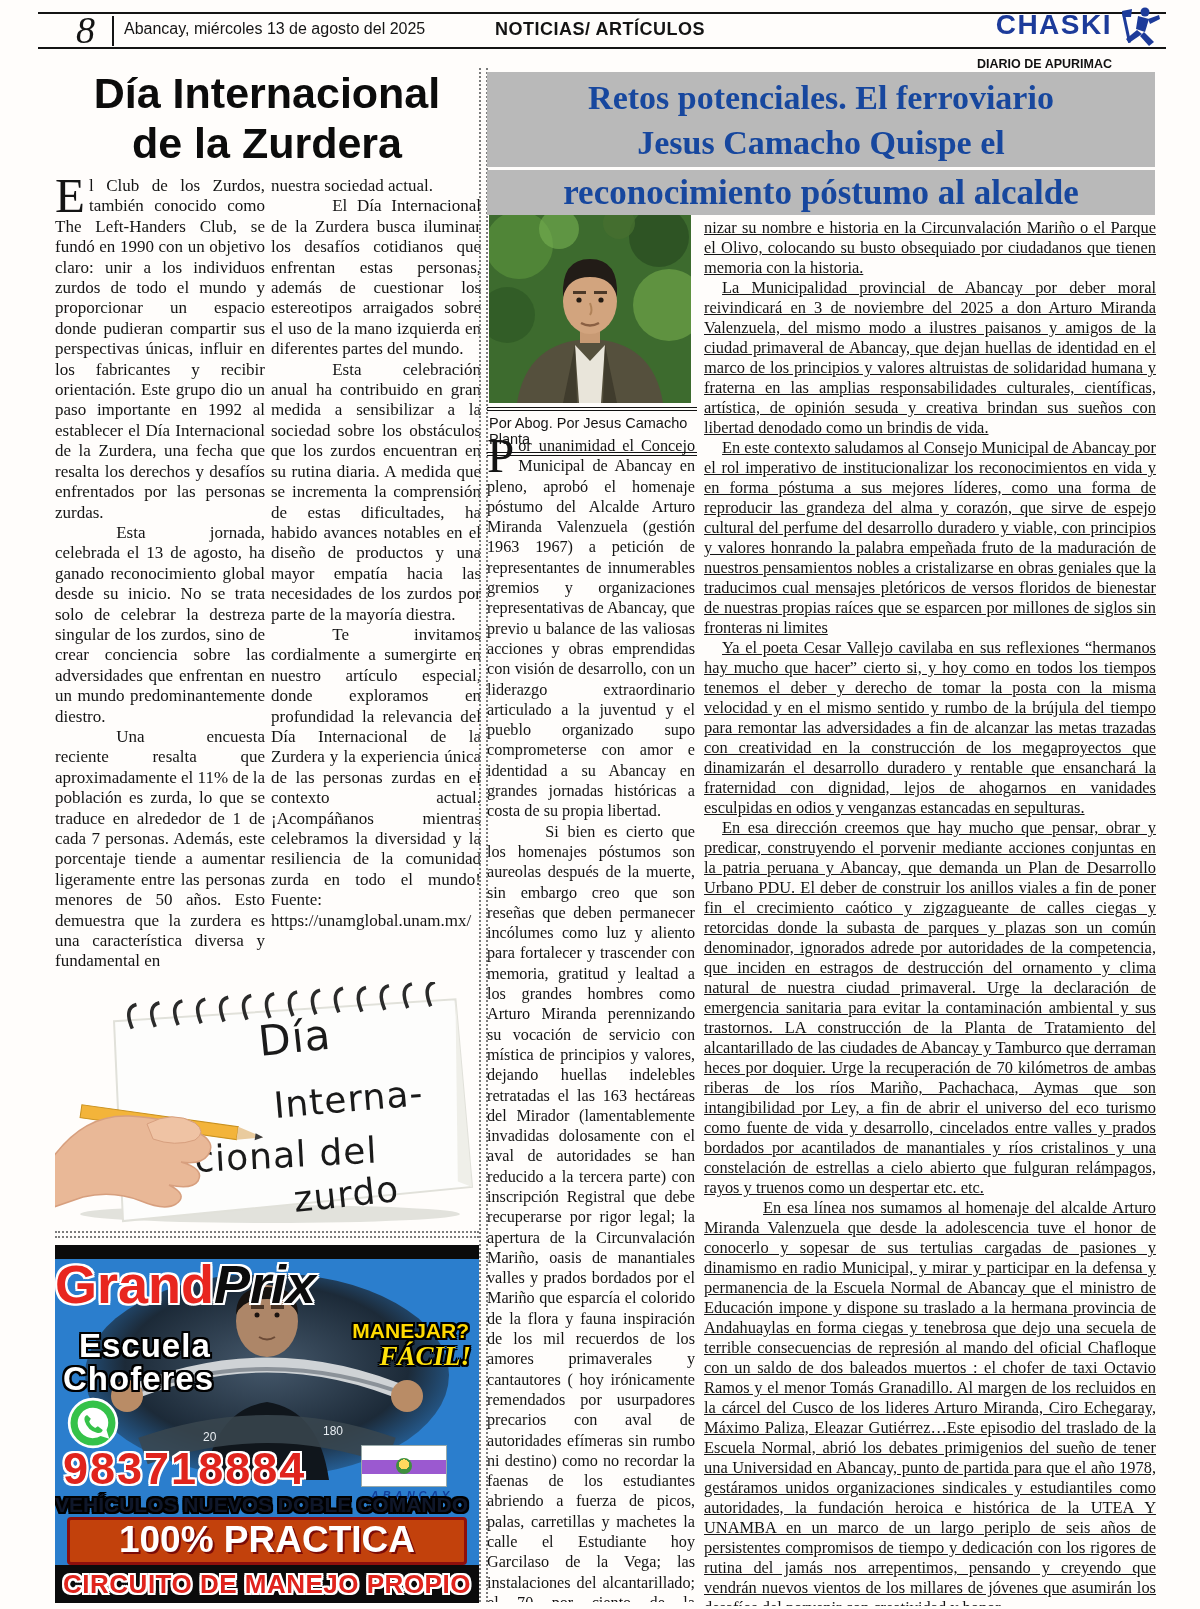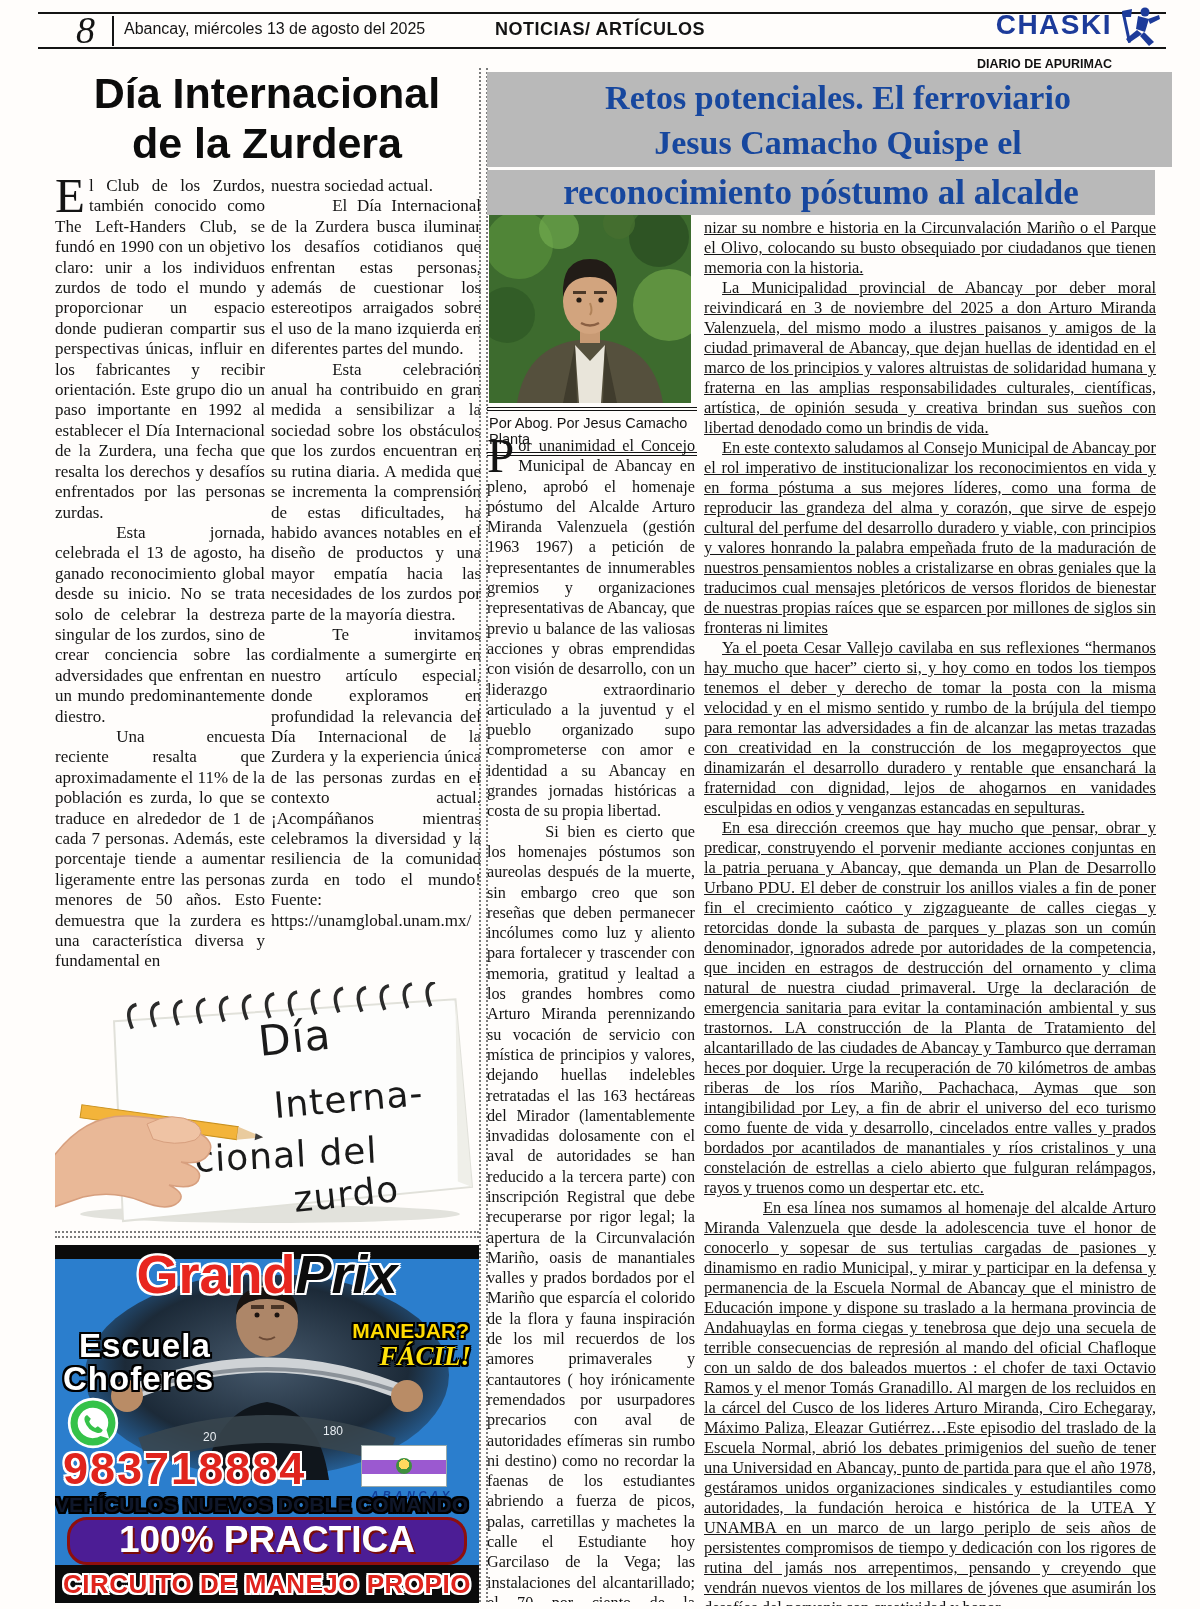--- a/index.html
+++ b/index.html
@@ -30,60 +30,60 @@
 
   
   .vdivider{position:absolute;left:479px;top:68px;width:5px;height:1534px;
             border-left:2px dotted #7a7a7a;border-right:2px dotted #7a7a7a;}
   .dotted-hr{position:absolute;left:55px;top:1231px;width:424px;height:3px;
              border-top:2px dotted #7a7a7a;border-bottom:2px dotted #7a7a7a;}
 
   
   .rtitle{position:absolute;left:487px;width:668px;background:#b9b9b9;text-align:center;
           font-weight:bold;color:#17479e;font-family:"Liberation Serif",serif;}
-  .rtitle1{top:72px;height:92px;font-size:34px;line-height:45px;padding-top:3px;padding-left:17px;}
+  .rtitle1{top:72px;height:92px;font-size:34px;line-height:45px;padding-top:3px;}
   .rtitle2{top:170px;height:45px;font-size:35px;line-height:45px;}
   .photo{position:absolute;left:489px;top:215px;width:202px;height:188px;}
   .caption{position:absolute;left:487px;top:407px;width:208px;
            border-top:4px double #111;border-bottom:4px double #111;
            padding:4px 0 5px 2px;font:14.5px "Liberation Sans",sans-serif;}
   .rcol1{left:487px;top:436px;width:208px;height:1166px;font-size:16.2px;line-height:20.3px;}
   .rcol2{left:704px;top:218px;width:452px;height:1388px;font-size:16.4px;line-height:20px;text-decoration:underline;}
 
   
   .notebook{position:absolute;left:55px;top:982px;width:424px;height:244px;}
   .hw{fill:#1a1a1a;font-family:"DejaVu Sans",sans-serif;letter-spacing:1px;}
 
   
   .ad{position:absolute;left:55px;top:1245px;width:424px;height:358px;background:#2b7ecd;overflow:hidden;}
   .ad-bar-top{position:absolute;top:0;left:0;width:100%;height:14px;background:#0b0b0b;}
   .ad-photo{position:absolute;left:30px;top:30px;width:364px;height:205px;}
   .ow{text-shadow:-2px 0 #fff,2px 0 #fff,0 -2px #fff,0 2px #fff,-2px -2px #fff,2px 2px #fff,-2px 2px #fff,2px -2px #fff;}
   .ob{text-shadow:-2px 0 #000,2px 0 #000,0 -2px #000,0 2px #000,-2px -2px #000,2px 2px #000,-2px 2px #000,2px -2px #000;}
-  .ad-brand{position:absolute;top:2px;left:0;width:100%;text-align:center;
+  .ad-brand{position:absolute;top:12px;left:0;width:100%;
             font:bold 54px "Liberation Sans",sans-serif;line-height:54px;}
   .grand{color:#e8261f;} .prix{color:#0c0c0c;font-style:italic;}
   .ad-tag1{position:absolute;right:10px;top:74px;font:bold 21px "Liberation Sans",sans-serif;color:#ffd900;}
   .ad-tag2{position:absolute;right:8px;top:96px;font:bold italic 27px "Liberation Serif",serif;color:#ffe20a;}
   .ad-school{position:absolute;left:8px;top:84px;color:#fff;
              font:bold 33px "Liberation Sans",sans-serif;line-height:33px;letter-spacing:1px;}
   .ad-school .l1{padding-left:16px;}
   .wa-icon{position:absolute;left:12px;top:152px;width:52px;height:52px;}
   .ad-phone{position:absolute;left:8px;top:198px;font:bold 45px "Liberation Sans",sans-serif;
             color:#e0241d;letter-spacing:2px;}
   .flag{position:absolute;right:32px;top:200px;width:84px;height:40px;border:1px solid #9aa;overflow:hidden;background:#fff;}
   .flag .band{height:14px;}
   .flag-crest{position:absolute;left:34px;top:12px;width:16px;height:16px;border-radius:50%;
               background:radial-gradient(circle at 50% 40%, #ffd95e 0 40%, #3f8f3f 41% 100%);}
   .flag-label{position:absolute;right:26px;top:244px;font:bold italic 11px "Liberation Sans",sans-serif;
               color:#123f9b;letter-spacing:4px;}
   .ad-vehiculos{position:absolute;top:248px;left:0;width:100%;
                 font:bold 21px "Liberation Sans",sans-serif;color:#0f172a;}
-  .ad-practica{position:absolute;top:272px;left:12px;right:12px;height:42px;background:#4c1d95;
-               border:3px solid #8e0f0c;border-radius:20px;text-align:center;
+  .ad-practica{position:absolute;top:272px;left:12px;right:12px;height:42px;background:#c2410c;
+               border:3px solid #8e0f0c;border-radius:4px;text-align:center;
                font:bold 37px "Liberation Sans",sans-serif;color:#fff;line-height:40px;
                text-shadow:2px 2px 0 #7a0b08;}
   .ad-bar-bottom{position:absolute;bottom:0;left:0;width:100%;height:38px;background:#0b0b0b;
                  display:flex;align-items:center;justify-content:center;}
   .ad-circuito{font:bold 26px "Liberation Sans",sans-serif;color:#e0241d;letter-spacing:.5px;}
 </style>
 </head>
 <body>
 
 <div class="page">

